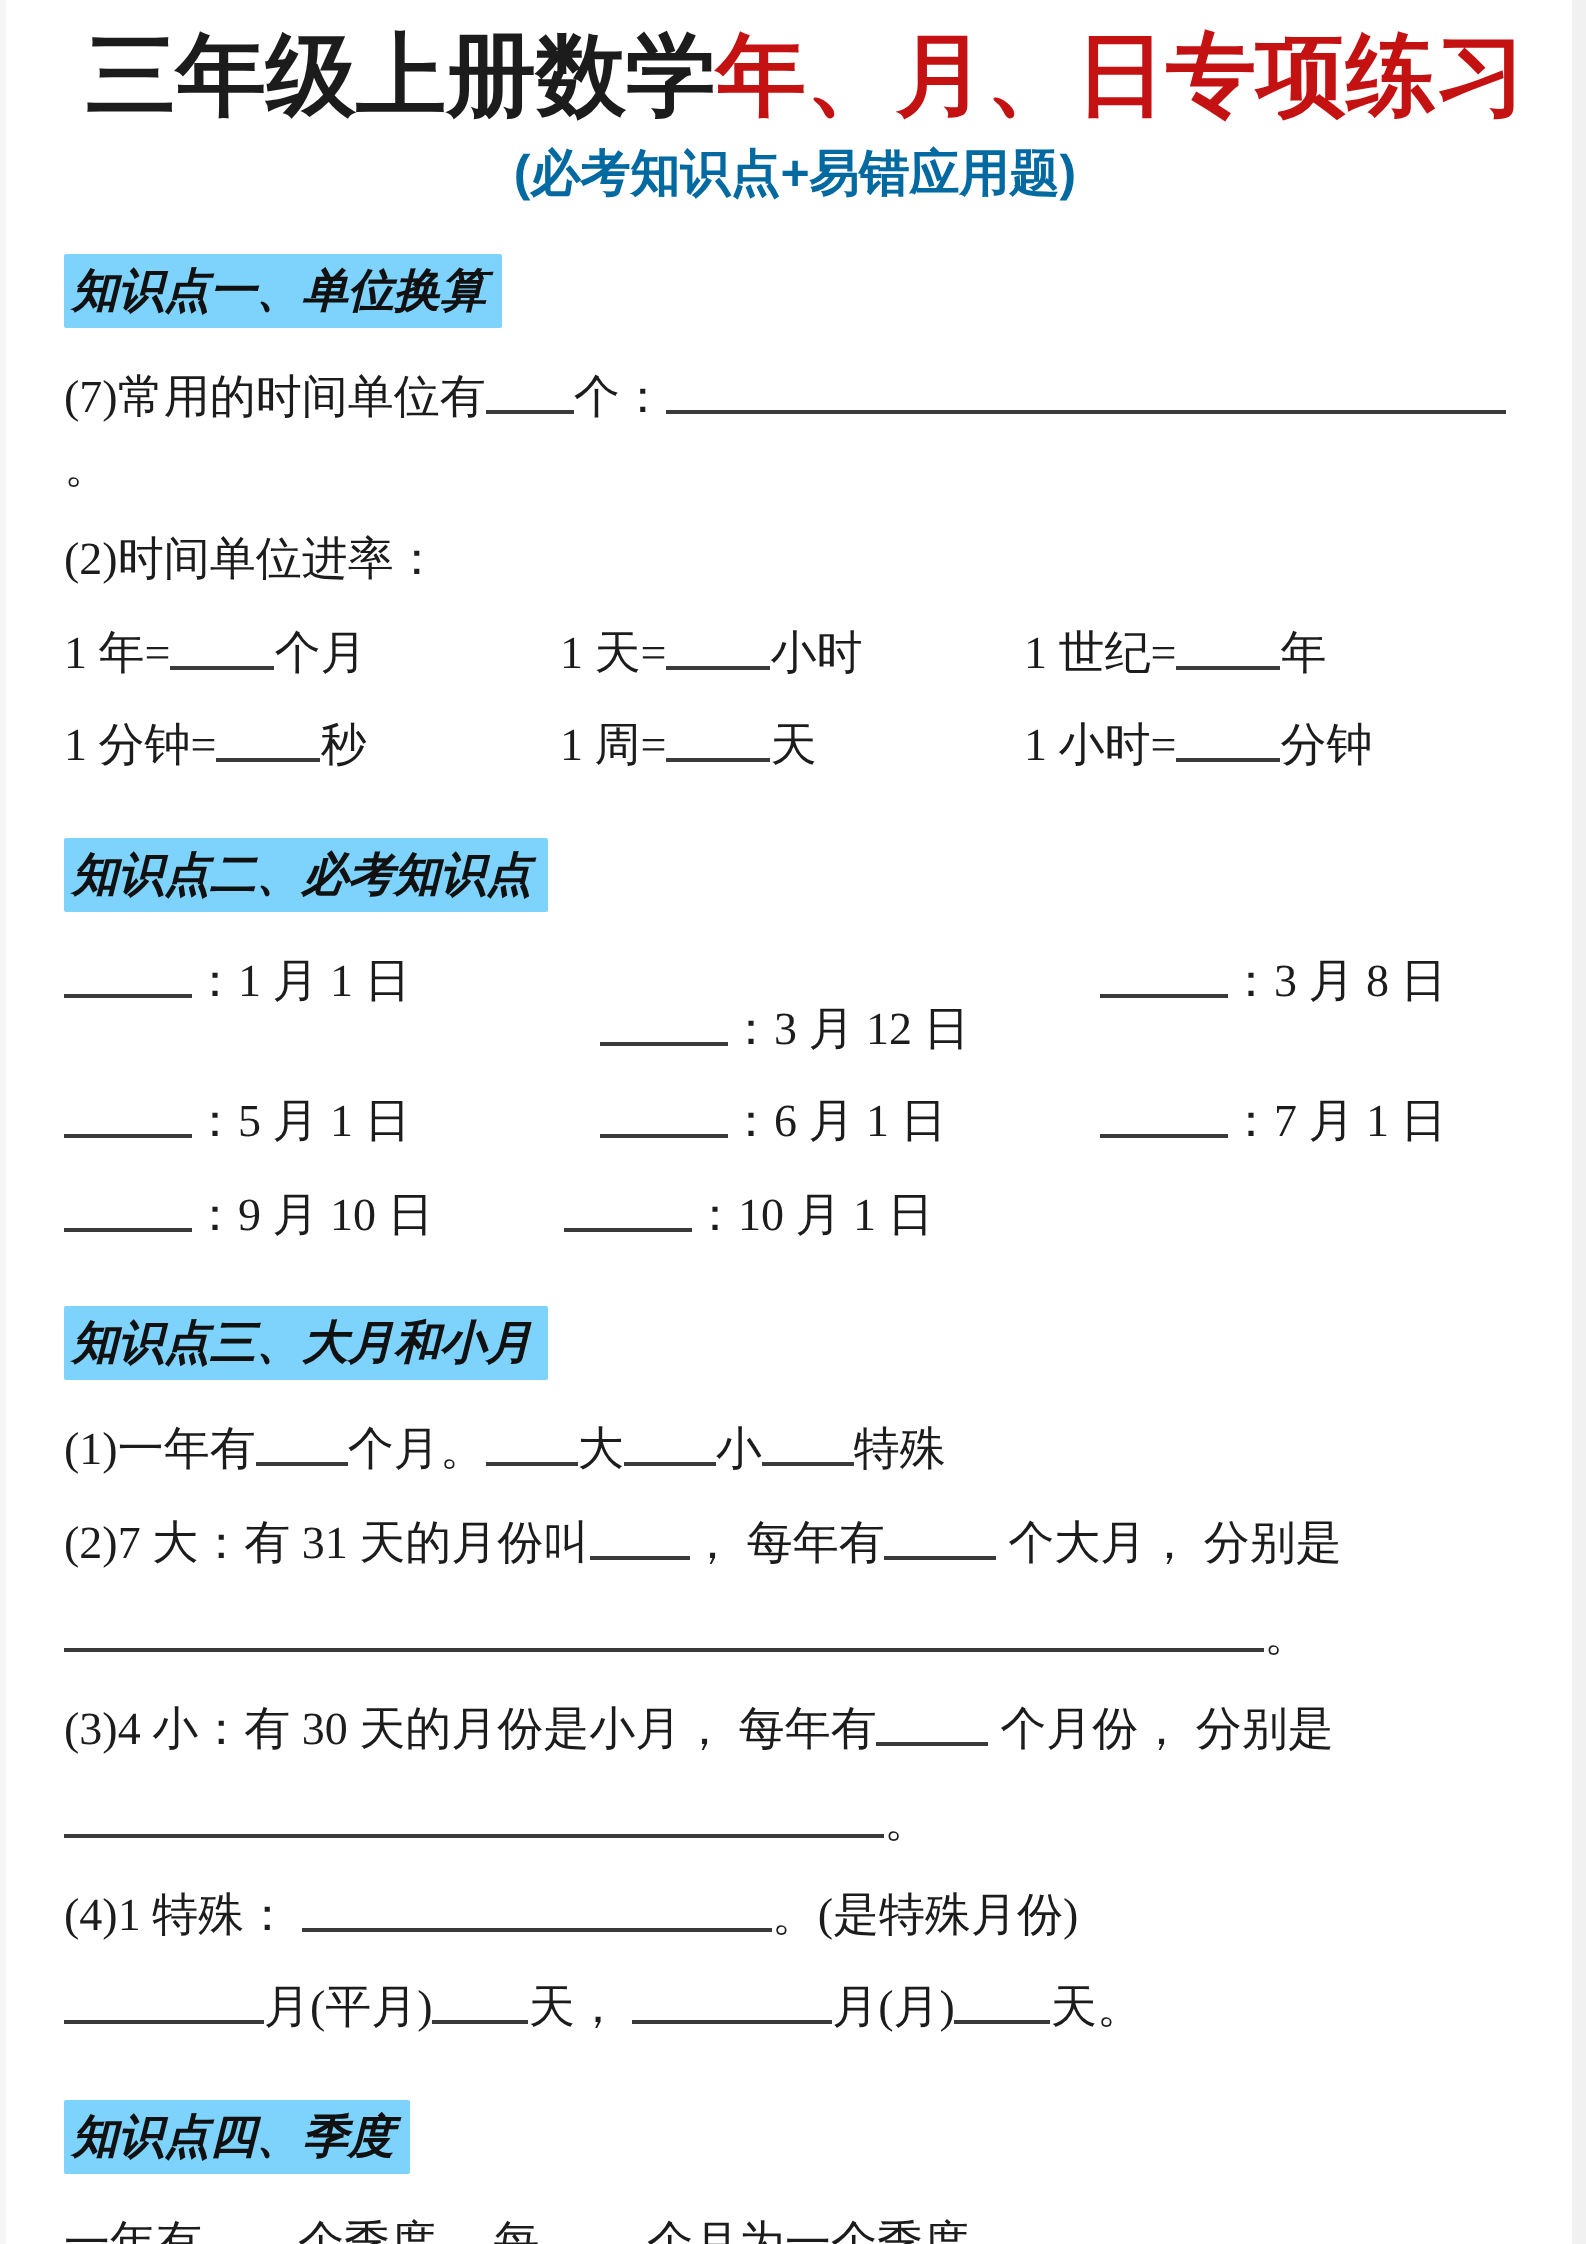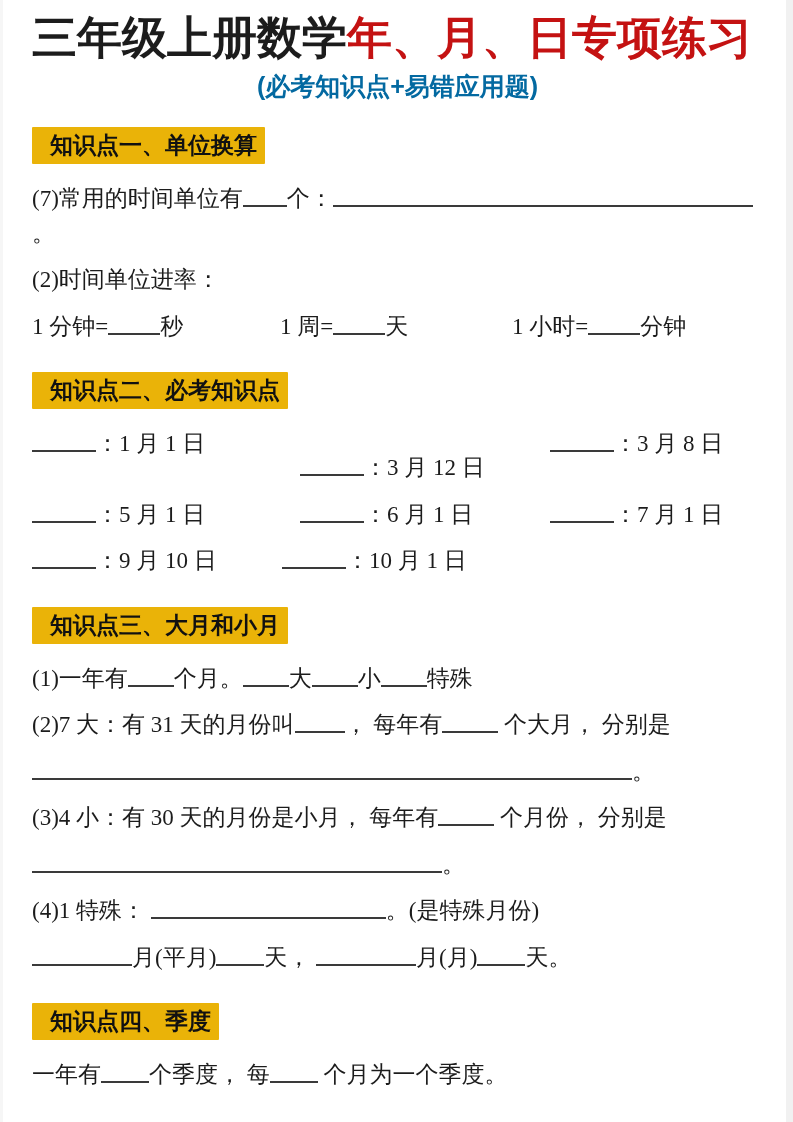--- a/index.html
+++ b/index.html
@@ -9,37 +9,38 @@
     color:#1c1c1c;
     position:relative;
   }
   .edge-right{position:absolute;top:0;right:0;width:7px;height:100%;background:#f1f1f1;}
   .edge-left{position:absolute;top:0;left:0;width:3px;height:100%;background:#f6f6f6;}
   .page{padding:8px 30px 6px 32px;box-sizing:border-box;}
   h1.title{
     margin:2px 0 4px 0;
     font-family:"Liberation Sans","DejaVu Sans",sans-serif;
     font-weight:bold; font-size:45px; line-height:1.25;
-    text-align:left; white-space:nowrap; letter-spacing:0;
+    text-align:right; white-space:nowrap; letter-spacing:0;
   }
   h1.title .red{color:#c41212;}
   h2.subtitle{
     margin:0 0 8px 0; text-align:center;
     font-family:"Liberation Sans","DejaVu Sans",sans-serif;
     font-weight:bold; font-size:25px; color:#0369a1;
   }
   section{margin:0;}
   .heading{
     display:inline-block;
     font-family:"Liberation Sans","DejaVu Sans",sans-serif;
     font-weight:bold; font-size:23px; color:#111;
-    background:#eab308;
-    padding:3px 8px 3px 18px;
+    background:#7dd3fc;
+    padding:3px 8px 3px 4px;
     margin:16px 0 6px 0;
     border-radius:1px;
+    font-style:italic;
   }
   .line{margin:12px 0; font-size:23px; line-height:1.5;}
   .cols{display:flex; margin:12px 0; font-size:23px; line-height:1.5;}
   .col{flex:0 0 auto;}
   .col:last-child{flex:1 1 auto;}
   .blank{
     display:inline-block;
     border-bottom:2px solid #3a3a3a;
     height:2px;
     vertical-align:baseline;
@@ -52,20 +53,24 @@
 <div class="edge-left"></div>
 <div class="edge-right"></div>
 
 <div class="page">
   <h1 class="title"><span>三年级上册数学</span><span class="red">年、月、日专项练习</span></h1>
 
   <h2 class="subtitle">(必考知识点+易错应用题)</h2>
 
   <main id="sections">
       <section><div class="heading">知识点一、单位换算</div><p class="line"><span>(7)常用的时间单位有</span><span class="blank" style="width: 44px;"></span><span>个：</span><span class="blank" style="width: 420px;"></span><span>。</span></p><p class="line"><span>(2)时间单位进率：</span></p><div class="cols">
+          <div class="col" style="width: 248px;"><span>1 年=</span><span class="blank" style="width: 52px;"></span><span>个月</span></div>
+          <div class="col" style="width: 232px;"><span>1 天=</span><span class="blank" style="width: 52px;"></span><span>小时</span></div>
+          <div class="col"><span>1 世纪=</span><span class="blank" style="width: 52px;"></span><span>年</span></div>
+        </div><div class="cols">
           <div class="col" style="width: 248px;"><span>1 分钟=</span><span class="blank" style="width: 52px;"></span><span>秒</span></div>
           <div class="col" style="width: 232px;"><span>1 周=</span><span class="blank" style="width: 52px;"></span><span>天</span></div>
           <div class="col"><span>1 小时=</span><span class="blank" style="width: 52px;"></span><span>分钟</span></div>
         </div></section>
       <section><div class="heading">知识点二、必考知识点</div><div class="cols">
           <div class="col" style="width: 268px;"><span class="blank" style="width: 64px;"></span><span>：1 月 1 日</span></div>
           <div class="col" style="width: 250px; margin-top: 24px;"><span class="blank" style="width: 64px;"></span><span>：3 月 12 日</span></div>
           <div class="col"><span class="blank" style="width: 64px;"></span><span>：3 月 8 日</span></div>
         </div><div class="cols">
           <div class="col" style="width: 268px;"><span class="blank" style="width: 64px;"></span><span>：5 月 1 日</span></div>

